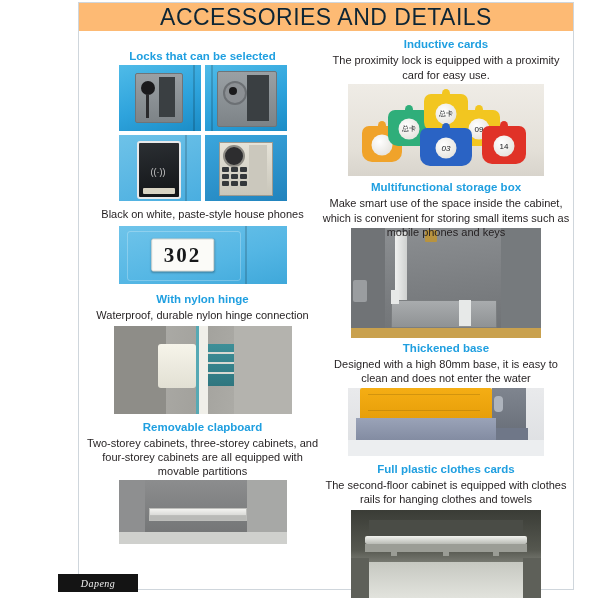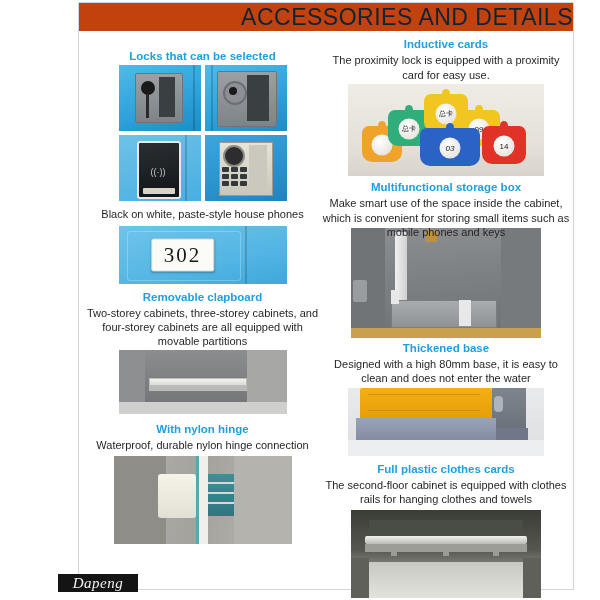--- a/index.html
+++ b/index.html
@@ -12,22 +12,22 @@
     position:relative;width:600px;height:600px;
     background:#ffffff;
     box-sizing:border-box;
   }
   .frame{
     position:absolute;left:78px;top:2px;width:496px;height:588px;
     border:1px solid #cfd6dc;box-sizing:border-box;background:#fff;
   }
   .banner{
     position:absolute;left:79px;top:3px;width:494px;height:28px;
-    background:#c2410c;
-    display:flex;align-items:center;justify-content:flex-end;
+    background:#fdba74;
+    display:flex;align-items:center;justify-content:center;
   }
   .banner h1{
     margin:0;font-size:23px;font-weight:400;letter-spacing:.5px;
     color:#0d2535;font-family:"Liberation Sans", sans-serif;
   }
   .col{position:absolute;box-sizing:border-box;}
   .colL{left:84px;top:46px;width:237px;}
   .colR{left:321px;top:34px;width:250px;}
   .blk{width:100%;margin-bottom:2px;}
   .h2{
@@ -92,21 +92,21 @@
   .rodv{position:absolute;background:linear-gradient(90deg,#f0f1f0,#cfd1d0);}
   .goldlock{position:absolute;background:#b8933f;border-radius:1px;}
   
   .numdoor{background:linear-gradient(165deg,#6fc4ea 0%,#54b6e4 60%,#3fa8da 100%);}
   .numplate{
     position:absolute;left:50%;top:50%;transform:translate(-50%,-50%);
     background:#fbfbf8;border:1px solid #d8d8d2;border-radius:2px;
     padding:3px 12px;box-shadow:0 1px 2px rgba(0,0,0,.25);
   }
   .numplate span{
-    font-family:"Liberation Serif",serif;font-weight:normal;font-size:21px;
+    font-family:"Liberation Serif",serif;font-weight:bold;font-size:21px;
     color:#16181a;letter-spacing:2px;
   }
   .doorseam{position:absolute;background:rgba(0,0,0,.16);}
   
   .clapb{background:linear-gradient(180deg,#b9b9b7,#98999a);}
   .shelfpl{position:absolute;background:linear-gradient(180deg,#f3f3f0,#d6d7d4);border:1px solid #bdbebb;}
   
   .basebg{background:linear-gradient(180deg,#e9eaec 0%,#dcdee1 100%);}
   .ycab{position:absolute;background:linear-gradient(180deg,#f5ae14,#e79f09);border-radius:2px 2px 0 0;}
   .ycabline{position:absolute;background:rgba(0,0,0,.13);}
@@ -122,21 +122,21 @@
   
   .railbg{background:linear-gradient(180deg,#3a3c36 0%,#55574f 45%,#d8d9d2 100%);}
   .railbar{position:absolute;background:linear-gradient(180deg,#f2f3ef,#b9bbb5);border-radius:2px;}
   .railback{position:absolute;background:#6e7068;}
   .railclip{position:absolute;background:#9a9c95;}
   .logo{
     position:absolute;left:58px;top:574px;width:80px;height:18px;
     background:#141414;display:flex;align-items:center;justify-content:center;
   }
   .logo span{
-    color:#f2f2f2;font-size:15px;font-style:italic;
+    color:#f2f2f2;font-size:10px;font-style:italic;
     font-family:"Liberation Serif",serif;letter-spacing:.5px;
   }
 </style>
 </head>
 <body>
 
 <div class="sheet">
 
   <div class="frame"></div>
 
@@ -196,72 +196,72 @@
     </div>
 
     <div class="blk" style="margin-top:6px;">
       <div class="p">Black on white, paste-style house phones</div>
       <div class="photo numdoor" style="width:168px;height:58px;margin:4px auto 0;">
         <div class="doorseam" style="left:126px;top:0;width:2px;height:58px;"></div>
         <div style="position:absolute;left:8px;top:5px;width:112px;height:48px;border:1px solid rgba(255,255,255,.25);border-radius:3px;"></div>
         <div class="numplate" style="left:64px;">
           <span>302</span>
         </div>
-      </div>
-    </div>
-
-    <div class="blk" style="margin-top:6px;">
-      <div class="h2">Removable clapboard</div>
-      <div class="p tight">Two-storey cabinets, three-storey cabinets, and four-storey cabinets are all equipped with movable partitions</div>
-      <div class="photo clapb" style="width:168px;height:64px;margin:2px auto 0;">
-        <div style="position:absolute;left:0;top:0;width:26px;height:64px;background:#8e8f90;"></div>
-        <div style="position:absolute;left:128px;top:0;width:40px;height:64px;background:#a7a8a6;"></div>
-        <div style="position:absolute;left:26px;top:0;width:102px;height:64px;background:linear-gradient(180deg,#8c8d8e,#6f7172);"></div>
-        <div class="shelfpl" style="left:30px;top:28px;width:96px;height:7px;"></div>
-        <div class="shelfpl" style="left:30px;top:35px;width:96px;height:4px;background:#b9bab7;"></div>
-        <div style="position:absolute;left:0;top:52px;width:168px;height:12px;background:#cfd0cd;"></div>
       </div>
     </div>
 
     <div class="blk" style="margin-top:8px;">
       <div class="h2">With nylon hinge</div>
       <div class="p">Waterproof, durable nylon hinge connection</div>
       <div class="photo hingebg" style="width:178px;height:88px;margin:4px auto 0;">
         <div style="position:absolute;left:0;top:0;width:52px;height:88px;background:#8e8d88;"></div>
         <div class="hingewhite" style="left:44px;top:18px;width:38px;height:44px;"></div>
         <div class="doorgap" style="left:84px;top:0;width:10px;height:88px;"></div>
         <div class="tealedge" style="left:82px;top:0;width:3px;height:88px;"></div>
         <div class="hingeteal" style="left:94px;top:18px;width:26px;height:42px;"></div>
         <div class="hingefin" style="left:94px;top:26px;width:26px;"></div>
         <div class="hingefin" style="left:94px;top:36px;width:26px;"></div>
         <div class="hingefin" style="left:94px;top:46px;width:26px;"></div>
         <div style="position:absolute;left:120px;top:0;width:58px;height:88px;background:#b4b3ae;"></div>
       </div>
     </div>
+
+    <div class="blk" style="margin-top:6px;">
+      <div class="h2">Removable clapboard</div>
+      <div class="p tight">Two-storey cabinets, three-storey cabinets, and four-storey cabinets are all equipped with movable partitions</div>
+      <div class="photo clapb" style="width:168px;height:64px;margin:2px auto 0;">
+        <div style="position:absolute;left:0;top:0;width:26px;height:64px;background:#8e8f90;"></div>
+        <div style="position:absolute;left:128px;top:0;width:40px;height:64px;background:#a7a8a6;"></div>
+        <div style="position:absolute;left:26px;top:0;width:102px;height:64px;background:linear-gradient(180deg,#8c8d8e,#6f7172);"></div>
+        <div class="shelfpl" style="left:30px;top:28px;width:96px;height:7px;"></div>
+        <div class="shelfpl" style="left:30px;top:35px;width:96px;height:4px;background:#b9bab7;"></div>
+        <div style="position:absolute;left:0;top:52px;width:168px;height:12px;background:#cfd0cd;"></div>
+      </div>
+    </div>
   </div>
 
   <div class="col colR">
 
     <div class="blk">
       <div class="h2">Inductive cards</div>
       <div class="p">The proximity lock is equipped with a proximity card for easy use.</div>
       <div class="photo fobstage" style="width:196px;height:92px;margin:2px auto 0;">
         <div class="fob" style="left:14px;top:42px;width:40px;height:36px;background:#f0a32a;">
           <div class="fobface"></div>
         </div>
         <div class="fob" style="left:40px;top:26px;width:42px;height:36px;background:#2fae7a;">
           <div class="fobface" style="font-size:7px;">总卡</div>
         </div>
         <div class="fob" style="left:76px;top:10px;width:44px;height:38px;background:#f2c620;">
           <div class="fobface" style="font-size:7px;">总卡</div>
         </div>
         <div class="fob" style="left:110px;top:26px;width:42px;height:36px;background:#f2c620;">
           <div class="fobface">09</div>
         </div>
-        <div class="fob" style="left:72px;top:44px;width:60px;height:38px;background:#2a63c4;font-style:italic;">
+        <div class="fob" style="left:72px;top:44px;width:52px;height:38px;background:#2a63c4;font-style:italic;">
           <div class="fobface">03</div>
         </div>
         <div class="fob" style="left:134px;top:42px;width:44px;height:38px;background:#e03227;">
           <div class="fobface">14</div>
         </div>
       </div>
     </div>
 
     <div class="blk" style="margin-top:4px;">
       <div class="h2">Multifunctional storage box</div>

